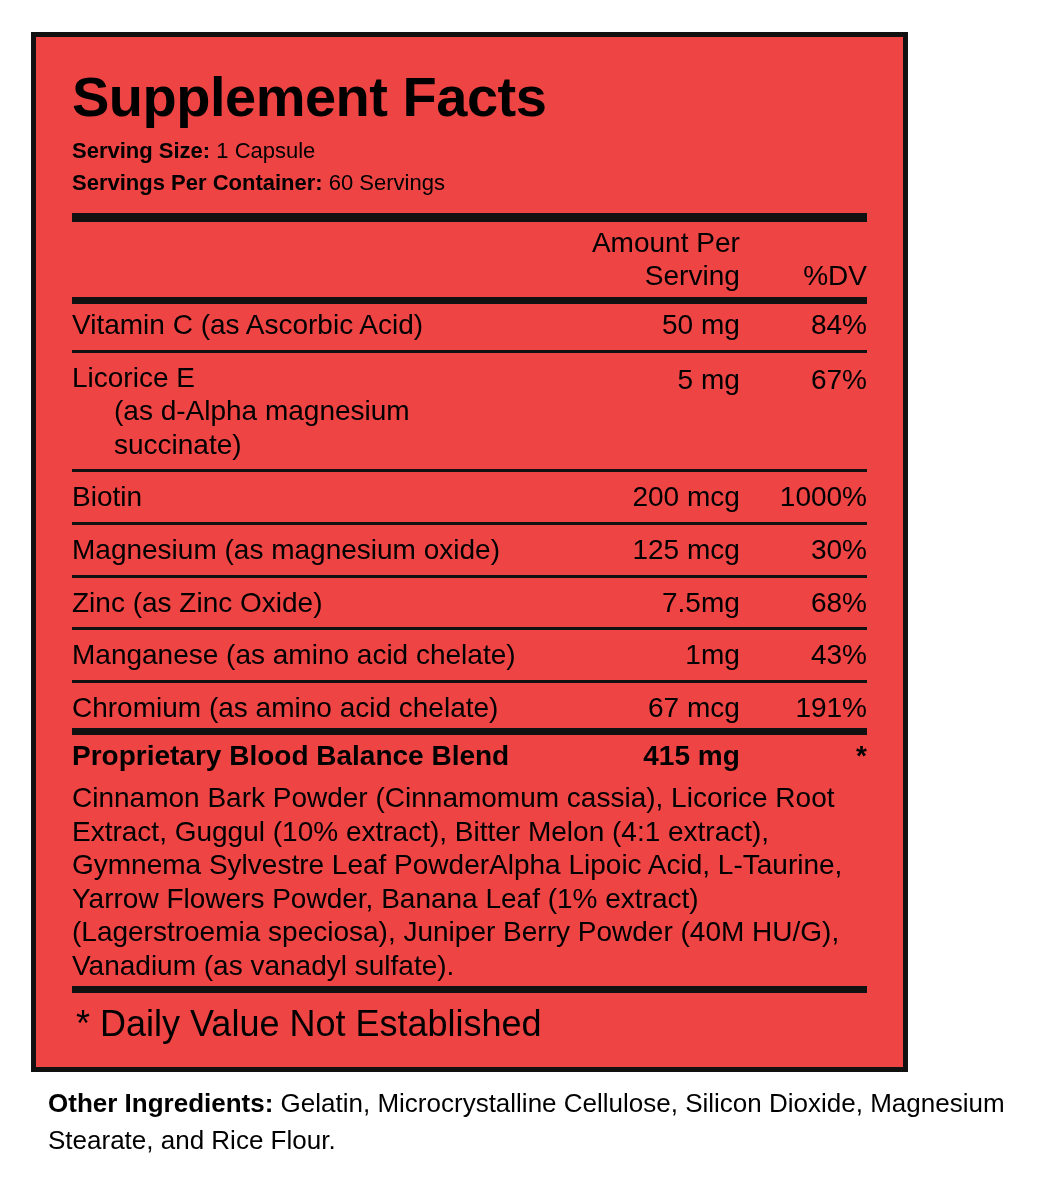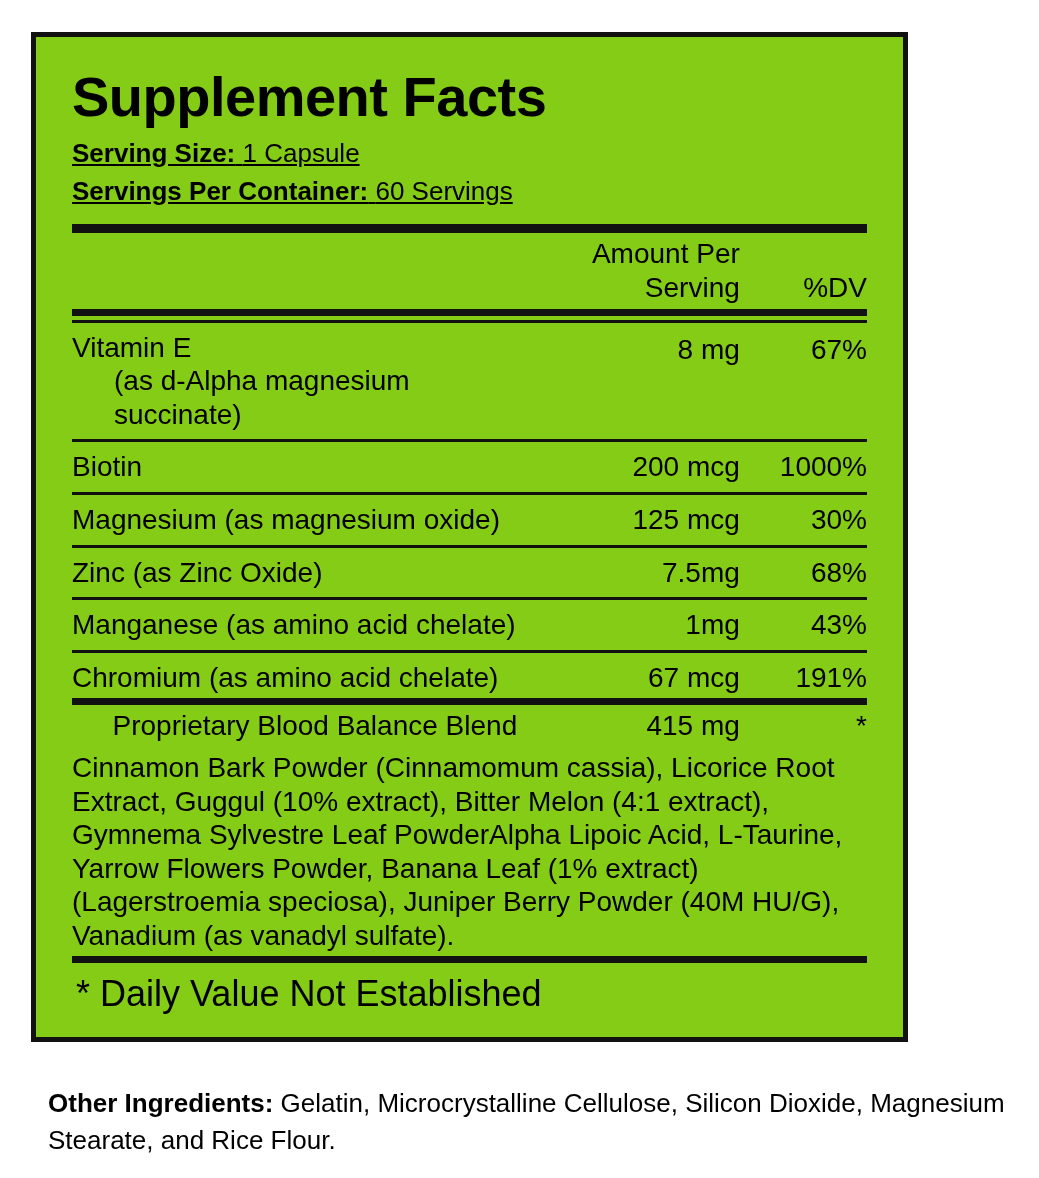--- a/index.html
+++ b/index.html
@@ -21,35 +21,34 @@
     box-sizing: border-box;
     padding: 0;
   }
   .panel {
     position: absolute;
     left: 31px;
     top: 32px;
     width: 877px;
     box-sizing: border-box;
     border: 5px solid #111111;
-    background: #84cc16;
+    background: #ef4444;
     padding: 24px 36px 18px 36px;
   }
   .title {
     font-size: 56px;
     font-weight: bold;
     line-height: 1.0;
     letter-spacing: -0.5px;
     margin: 8px 0 10px 0;
   }
   .serving-line {
-    font-size: 26px;
+    font-size: 22px;
     line-height: 1.45;
     white-space: nowrap;
-    text-decoration: underline;
   }
   .serving-line .lbl {
     font-weight: bold;
   }
   .rule-thick {
     height: 9px;
     background: #111111;
     margin: 14px 0 0 0;
   }
   .rule-med {
@@ -89,25 +88,24 @@
     width: 100%;
   }
   .nutrient-name {
     padding-left: 2px;
   }
   .sub-indent {
     display: block;
     padding-left: 42px;
   }
   .blend-row td {
-    font-weight: normal;
+    font-weight: bold;
     font-size: 29px;
     padding-top: 12px;
     padding-bottom: 6px;
-    text-align: right;
   }
   .blend-dv {
     font-weight: bold;
     font-size: 29px;
   }
   .blend-list {
     font-size: 24.5px;
     line-height: 1.32;
     padding: 4px 2px 8px 2px;
   }
@@ -164,32 +162,37 @@
     <div class="rule-med"></div>
 
     <table class="facts">
       <colgroup>
         <col class="col-name">
         <col class="col-amt">
         <col class="col-dv">
       </colgroup>
       <tbody>
 
+        <tr>
+          <td class="col-name nutrient-name">Vitamin C (as Ascorbic Acid)</td>
+          <td class="col-amt">50 mg</td>
+          <td class="col-dv">84%</td>
+        </tr>
         <tr class="row-sep">
           <td colspan="3">
               <div class="sep-line"></div>
             </td>
         </tr>
 
         <tr>
           <td class="col-name nutrient-name">
-            <span>Vitamin E</span>
+            <span>Licorice E</span>
             <span class="sub-indent">(as d-Alpha magnesium succinate)</span>
           </td>
-          <td class="col-amt" style="vertical-align: top; padding-top:6px;">8 mg</td>
+          <td class="col-amt" style="vertical-align: top; padding-top:6px;">5 mg</td>
           <td class="col-dv" style="vertical-align: top; padding-top:6px;">67%</td>
         </tr>
         <tr class="row-sep">
           <td colspan="3">
               <div class="sep-line"></div>
             </td>
         </tr>
 
         <tr>
           <td class="col-name nutrient-name">Biotin</td>

